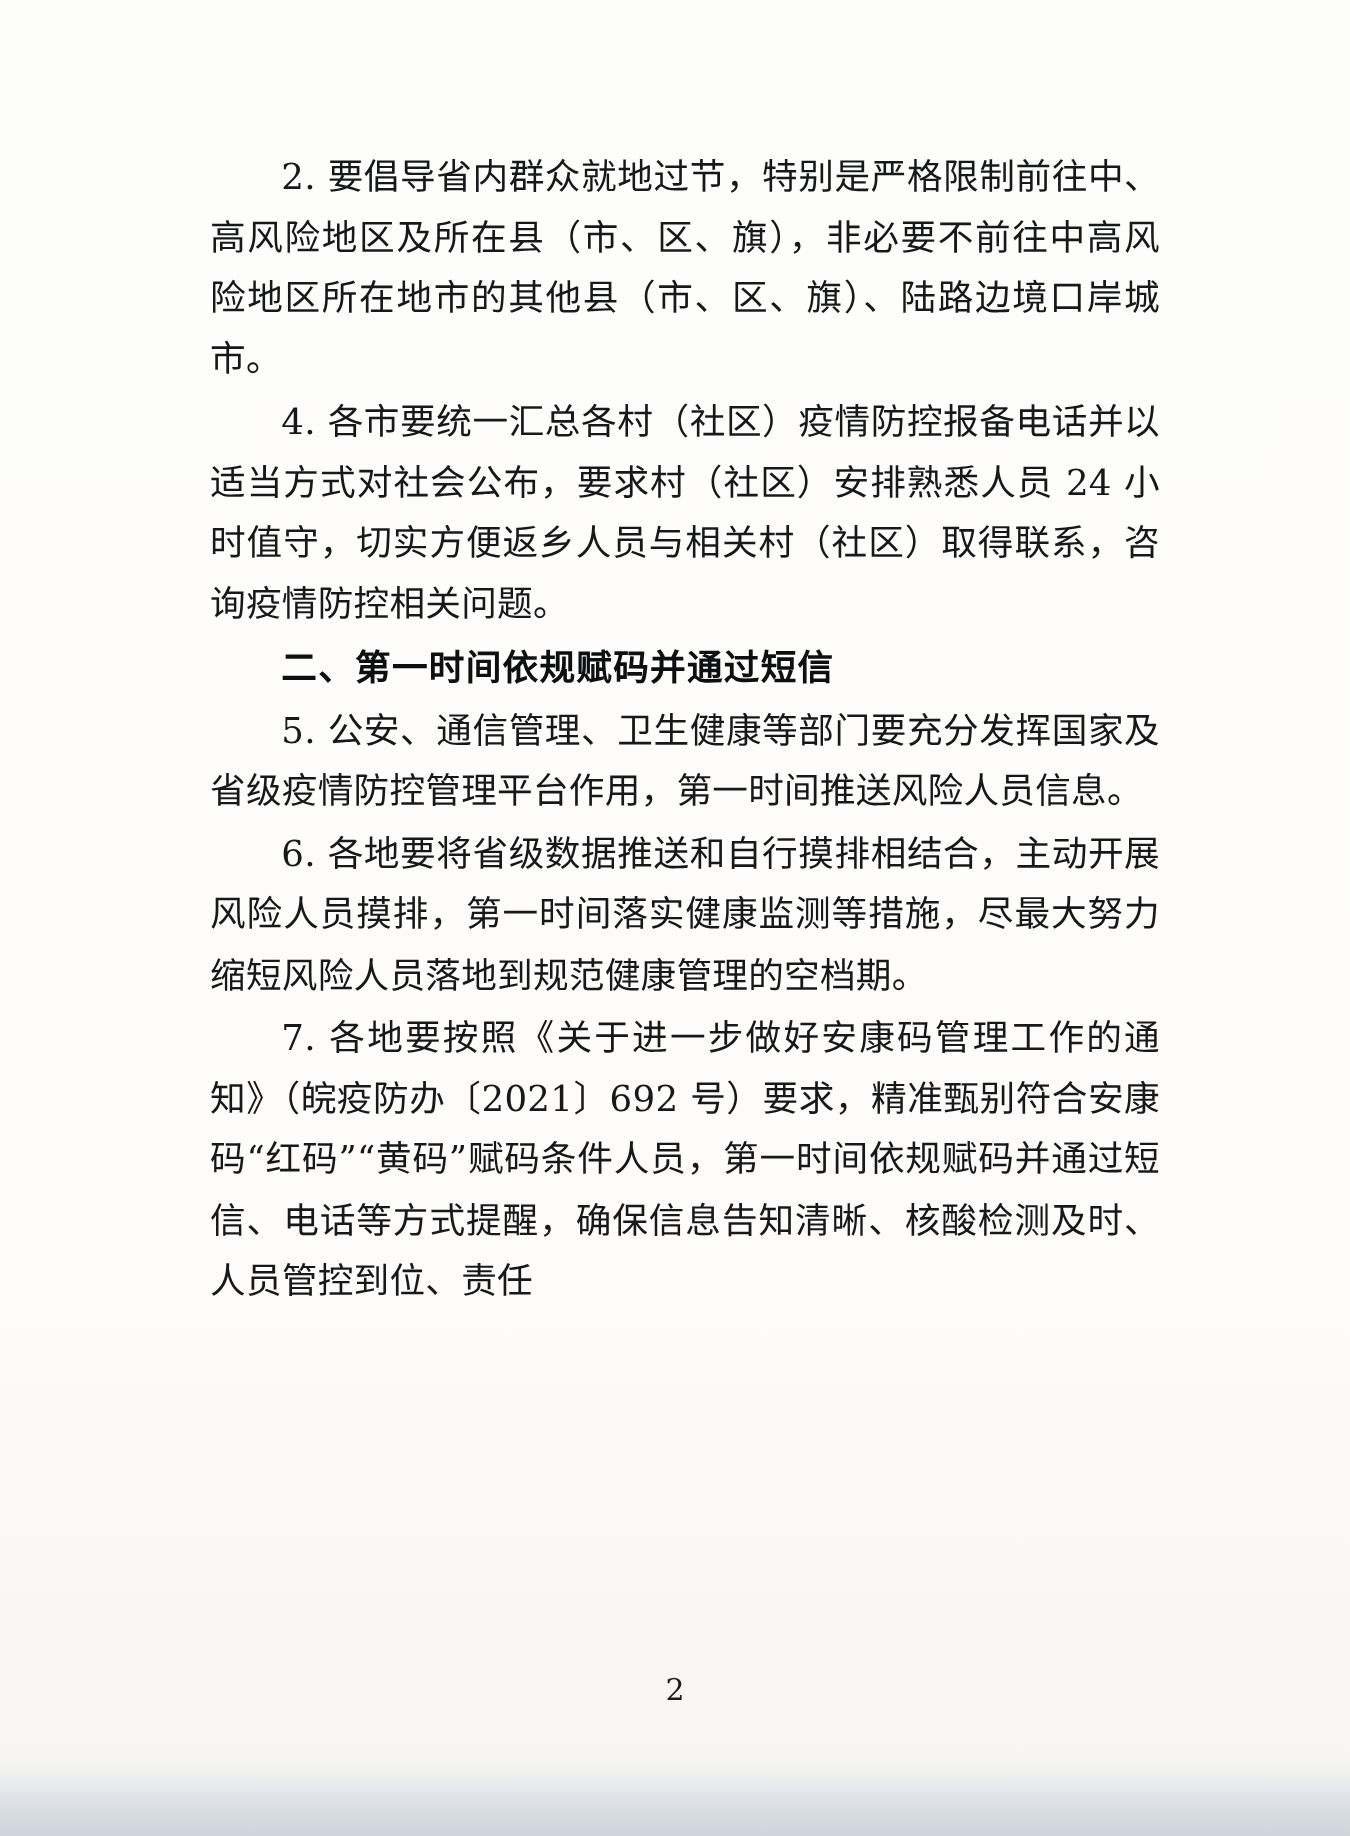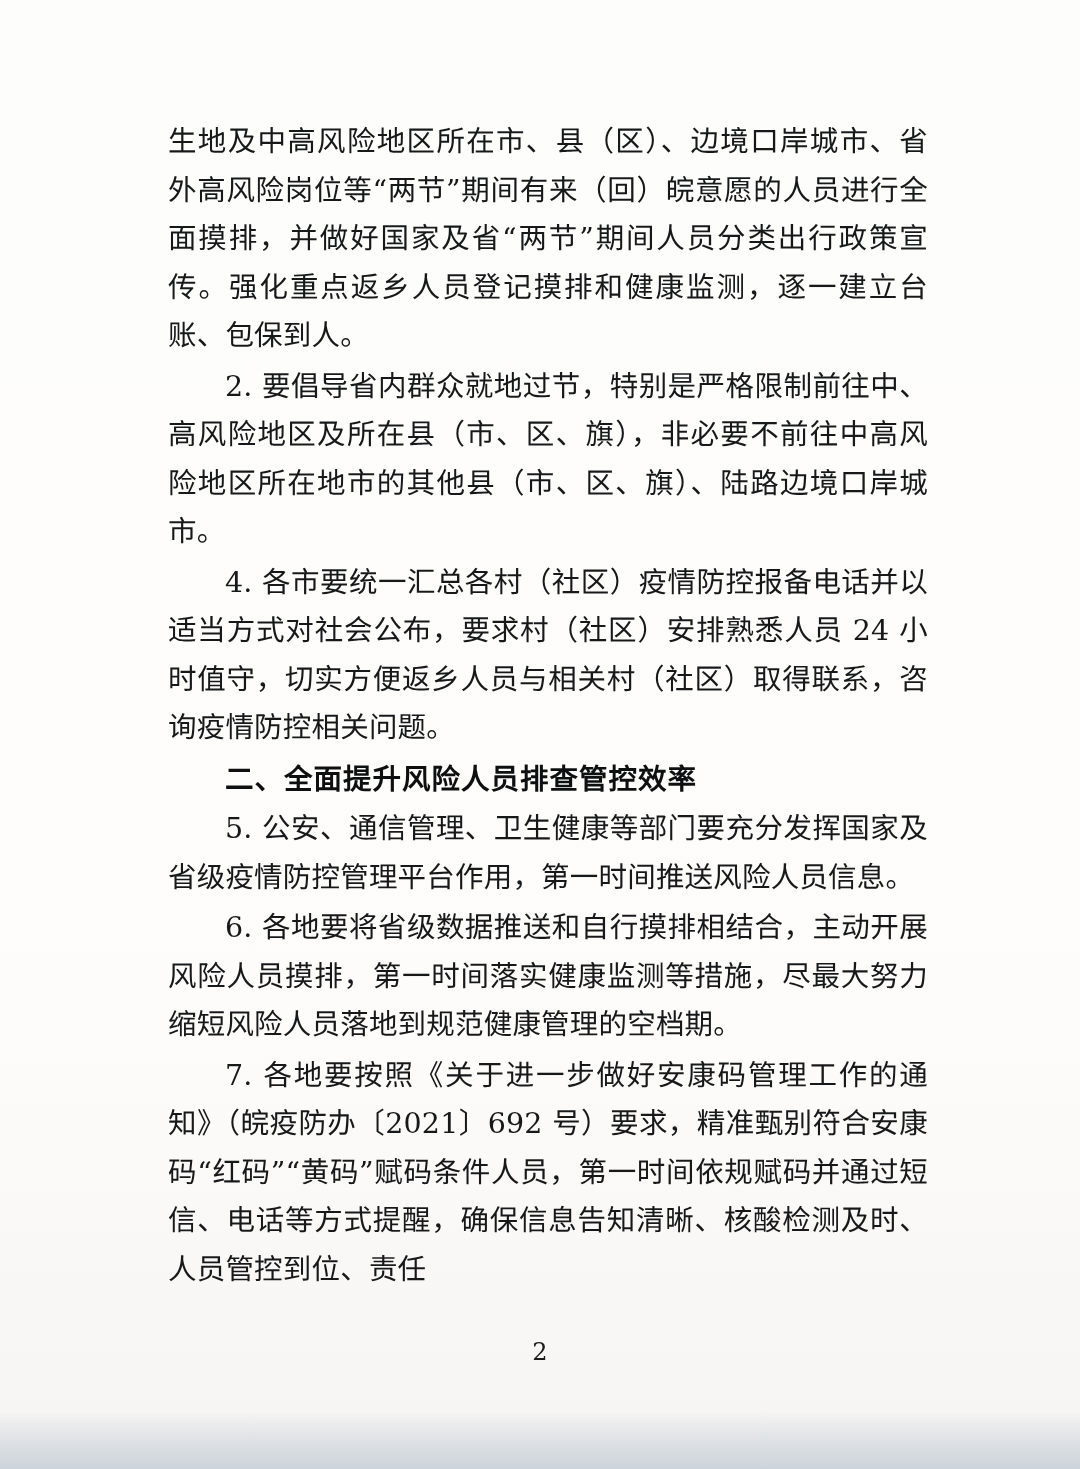--- a/index.html
+++ b/index.html
@@ -66,28 +66,27 @@
     font-family: "DejaVu Serif", "Liberation Serif", serif;
   }
 </style>
 </head>
 <body>
 
 <div class="page">
 
   <div class="doc-body">
 
-    <p class="para">生地及中高风险地区所在市、县（区）、边境口岸城市、省外高风险岗位等“两节”期间有来（回）皖意愿的人员进行全面摸排，并做好国家及省“两节”期间人员分类出行政策宣传。强化重点返乡人员登记摸排和健康监测，逐一建立台账、包保到人。</p>
 
     <p class="para indent">2. 要倡导省内群众就地过节，特别是严格限制前往中、高风险地区及所在县（市、区、旗），非必要不前往中高风险地区所在地市的其他县（市、区、旗）、陆路边境口岸城市。</p>
 
 
     <p class="para indent">4. 各市要统一汇总各村（社区）疫情防控报备电话并以适当方式对社会公布，要求村（社区）安排熟悉人员 24 小时值守，切实方便返乡人员与相关村（社区）取得联系，咨询疫情防控相关问题。</p>
 
-    <p class="heading">二、全面提升风险人员排查管控效率</p>
+    <p class="heading">二、第一时间依规赋码并通过短信</p>
 
     <p class="para indent">5. 公安、通信管理、卫生健康等部门要充分发挥国家及省级疫情防控管理平台作用，第一时间推送风险人员信息。</p>
 
     <p class="para indent">6. 各地要将省级数据推送和自行摸排相结合，主动开展风险人员摸排，第一时间落实健康监测等措施，尽最大努力缩短风险人员落地到规范健康管理的空档期。</p>
 
     <p class="para indent">7. 各地要按照《关于进一步做好安康码管理工作的通知》（皖疫防办〔2021〕692 号）要求，精准甄别符合安康码“红码”“黄码”赋码条件人员，第一时间依规赋码并通过短信、电话等方式提醒，确保信息告知清晰、核酸检测及时、人员管控到位、责任</p>
 
   </div>
 
   <div class="page-number">2</div>

